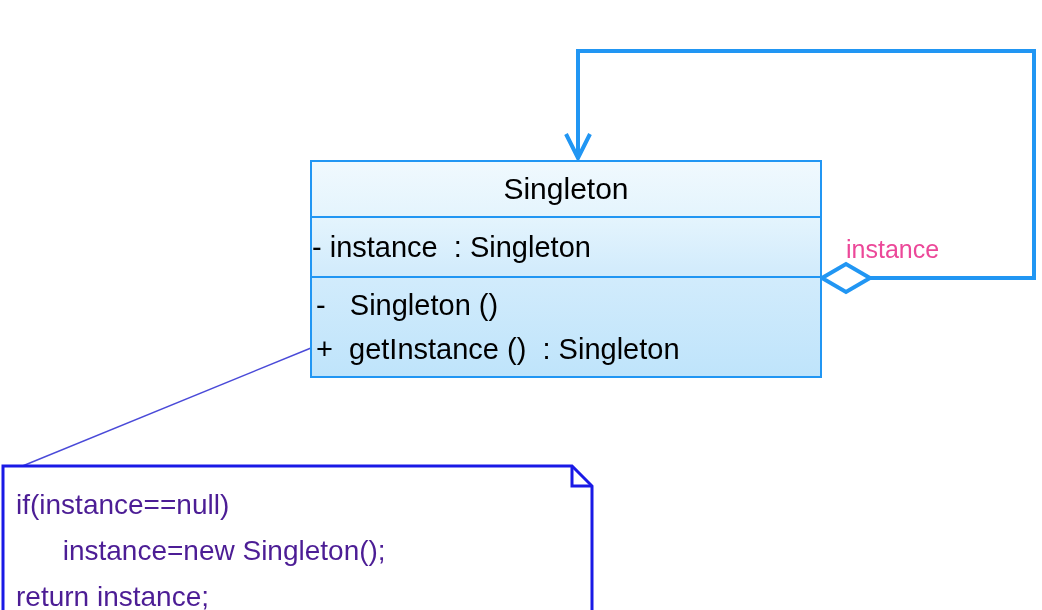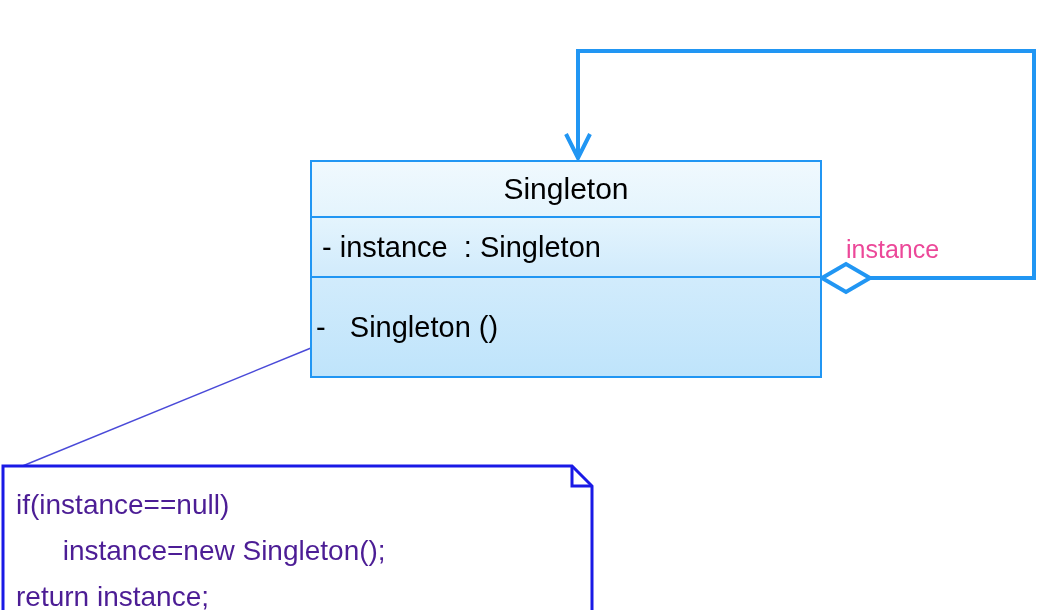--- a/index.html
+++ b/index.html
@@ -45,21 +45,20 @@
     display: flex;
     align-items: center;
     justify-content: center;
   }
   .compartment-attrs {
     height: 60px;
     border-bottom: 2px solid #2196f3;
     display: flex;
     flex-direction: column;
     justify-content: center;
-    padding-left: 10px;
   }
   .compartment-ops {
     height: 98px;
     display: flex;
     flex-direction: column;
     justify-content: center;
     padding-left: 4px;
   }
   .class-title {
     font-size: 30px;
@@ -130,20 +129,21 @@
     <div class="compartment compartment-header">
       <span class="class-title">Singleton</span>
     </div>
 
     <div class="compartment compartment-attrs">
       <div class="member-line">- instance  : Singleton</div>
     </div>
 
     <div class="compartment compartment-ops">
       <div class="member-line">-   Singleton ()</div>
+      <div class="member-line">+  getInstance ()  : Singleton</div>
     </div>
   </div>
 
   <div class="role-label">instance</div>
 
   <div class="note">
     <div class="note-text">if(instance==null)
       instance=new Singleton();
 return instance;</div>
   </div>

